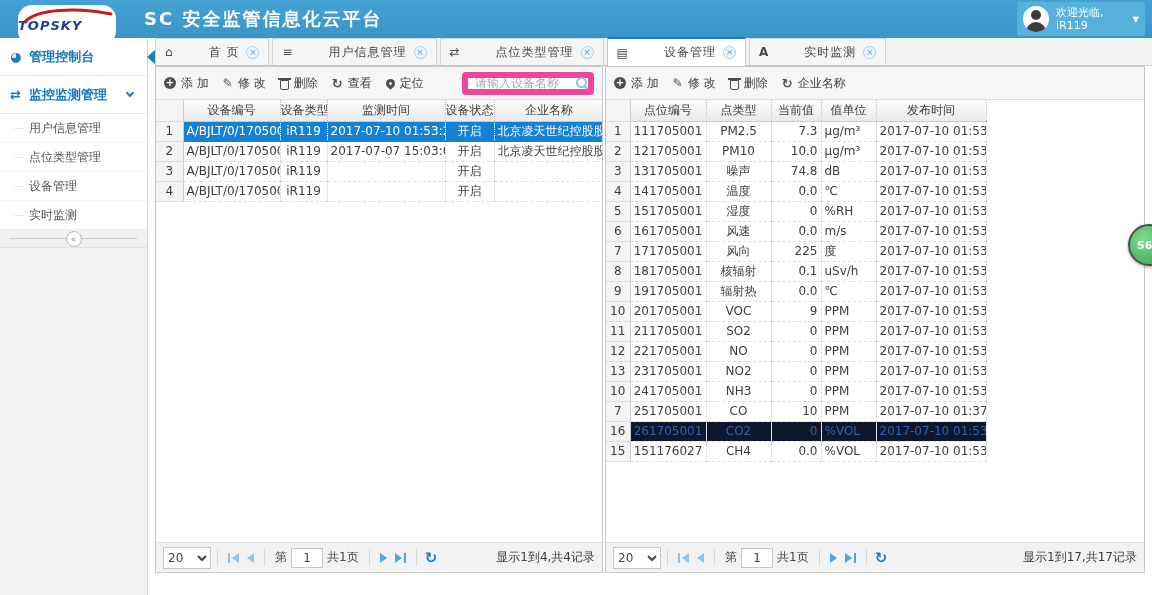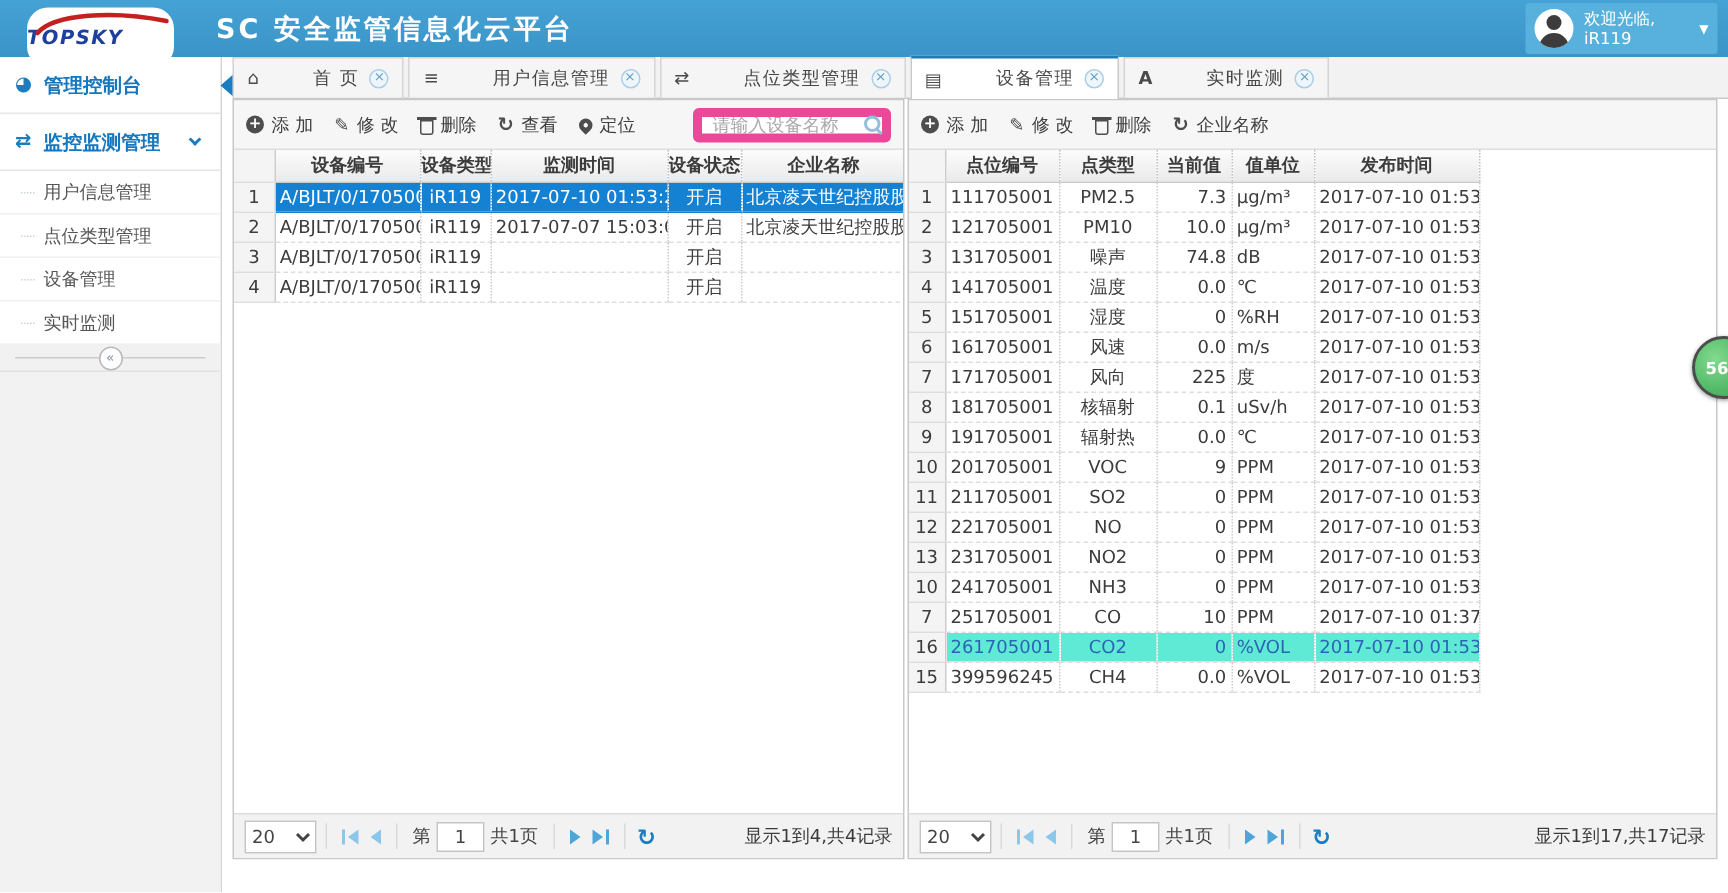--- a/index.html
+++ b/index.html
@@ -71,26 +71,26 @@
   .search input { width:132px; height:23px; border:6px solid #ec4899; border-radius:4px; padding:0 22px 0 7px;
                   font-size:12px; color:#444; font-family:inherit; background:#fff; }
   .search input::placeholder { color:#a9a9a9; }
   .lens { position:absolute; right:5px; top:5px; width:13px; height:13px; cursor:pointer; }
   .lens::before { content:""; position:absolute; width:7px; height:7px; border:2px solid #93bfdd; border-radius:50%; top:0; left:0; }
   .lens::after { content:""; position:absolute; width:2px; height:5px; background:#93bfdd; transform:rotate(-45deg); bottom:0; right:2px; }
 
   .grid { flex:1; overflow:hidden; }
   table.dg { border-collapse:collapse; table-layout:fixed; font-size:12px; color:#3c3c3c; }
   .dg th { height:21px; background:linear-gradient(#fcfcfc,#eaeaea); border-right:1px dotted #bbb; border-bottom:1px solid #c9c9c9;
-           font-weight:bold; text-align:center; overflow:hidden; white-space:nowrap; }
+           font-weight:normal; text-align:center; overflow:hidden; white-space:nowrap; }
   .dg td { height:20px; border-right:1px dotted #ccc; border-bottom:1px dashed #ddd; overflow:hidden; white-space:nowrap; padding:0 3px; }
   .dg th.num, .dg td.num { background:#f4f4f4; border-right:1px solid #ccc; border-bottom:1px solid #ddd; text-align:center; padding:0; }
   .dg td.a-c { text-align:center; } .dg td.a-r { text-align:right; } .dg td.a-l { text-align:left; }
   .dg tr.sel td:not(.num) { background:#1581d3; color:#fff; border-bottom:1px solid #1581d3; border-right:1px dotted #4da3dd; }
-  .dg tr.hl td:not(.num) { background:#5eead4; color:#2d64b5; }
+  .dg tr.hl td:not(.num) { background:#0f172a; color:#2d64b5; }
 
   .pager { height:30px; background:#f2f2f2; border-top:1px solid #ddd; display:flex; align-items:center; padding:0 7px; font-size:12px; color:#444; }
   .pager select { width:48px; height:22px; border:1px solid #c5c5c5; background:#fff; font-size:12px; font-family:inherit; color:#444; }
   .sep { width:1px; height:17px; background:#d9d9d9; margin:0 6px; }
   .pgbtn { display:inline-flex; align-items:center; margin:0 4px; cursor:pointer; }
   .tri { width:0; height:0; border-style:solid; }
   .tri-l { border-width:5px 7px 5px 0; border-color:transparent #8cc6e9 transparent transparent; }
   .tri-r { border-width:5px 0 5px 7px; border-color:transparent transparent transparent #4ea5da; }
   .bar-l { width:2px; height:10px; background:#8cc6e9; margin-right:2px; }
   .bar-r { width:2px; height:10px; background:#4ea5da; margin-left:2px; }
@@ -466,21 +466,21 @@
                   <tr class="hl">
                     <td class="num">16</td>
                     <td class="a-c">261705001</td>
                     <td class="a-c">CO2</td>
                     <td class="a-r">0</td>
                     <td class="a-l">%VOL</td>
                     <td class="a-c">2017-07-10 01:53:22</td>
                   </tr>
                   <tr>
                     <td class="num">15</td>
-                    <td class="a-c">399596245</td>
+                    <td class="a-c">151176027</td>
                     <td class="a-c">CH4</td>
                     <td class="a-r">0.0</td>
                     <td class="a-l">%VOL</td>
                     <td class="a-c">2017-07-10 01:53:21</td>
                   </tr>
                 </tbody>
               </table>
           </div>
           <div class="pager">
             <select><option>20</option></select>

